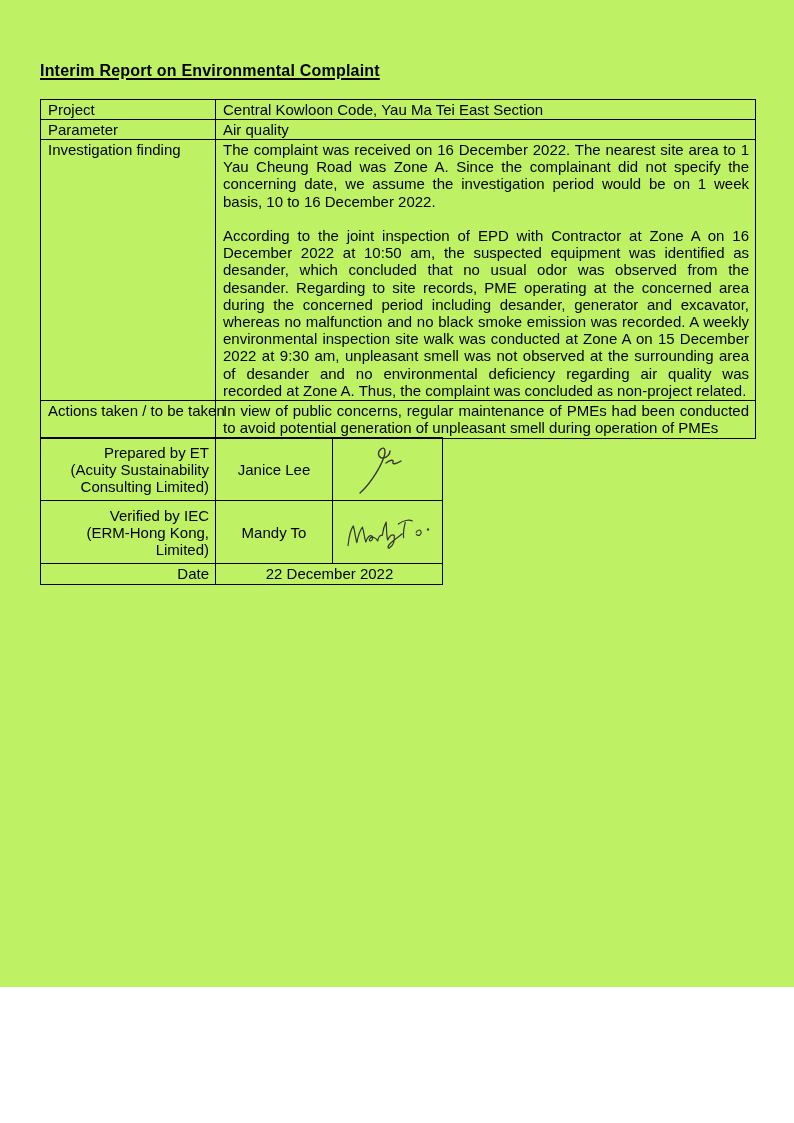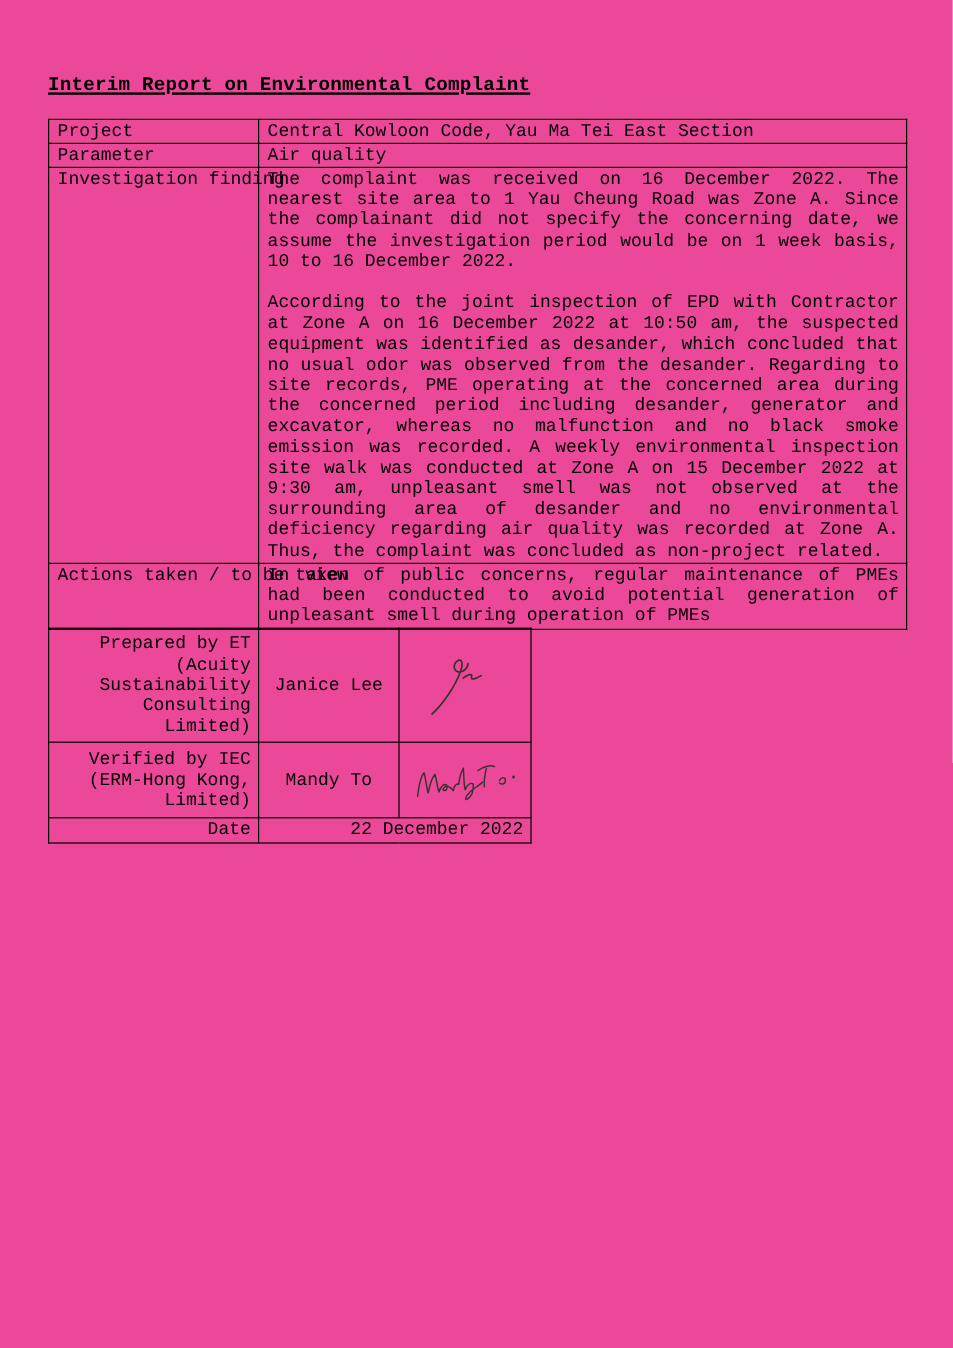--- a/index.html
+++ b/index.html
@@ -1,22 +1,22 @@
 <!DOCTYPE html>
 <html><head>
 <meta charset="utf-8">
 <style>
   html, body { margin: 0; padding: 0; background: #ffffff; }
   .page {
     position: relative;
     width: 794px;
-    height: 1123px;
-    background: #ec4899;
+    height: 987px;
+    background: #bef264;
     color: #000000;
-    font-family: Liberation Mono, monospace;
+    font-family: Liberation Sans, sans-serif;
     overflow: hidden;
   }
   .content {
     position: absolute;
     left: 40px;
     top: 62px;
     width: 716px;
   }
   .doc-title {
     font-size: 16px;
@@ -57,21 +57,21 @@
     padding: 0 4px;
   }
   .sig-sign {
     text-align: center;
     vertical-align: middle;
     height: 62px;
     padding: 0;
   }
   .sig-sign svg { display: inline-block; vertical-align: middle; }
   .date-label { text-align: right; vertical-align: middle; padding: 0.5px 6px 1.5px 7px; }
-  .date-value { text-align: right; vertical-align: middle; padding: 0.5px 6px 1.5px 7px; }
+  .date-value { text-align: center; vertical-align: middle; padding: 0.5px 6px 1.5px 7px; }
   .sig-stroke { stroke: #333; fill: none; stroke-width: 1.4; stroke-linecap: round; stroke-linejoin: round; }
 </style>
 </head>
 <body>
 
 <div class="page">
   <div class="content">
 
     <h1 class="doc-title">Interim Report on Environmental Complaint</h1>
 

